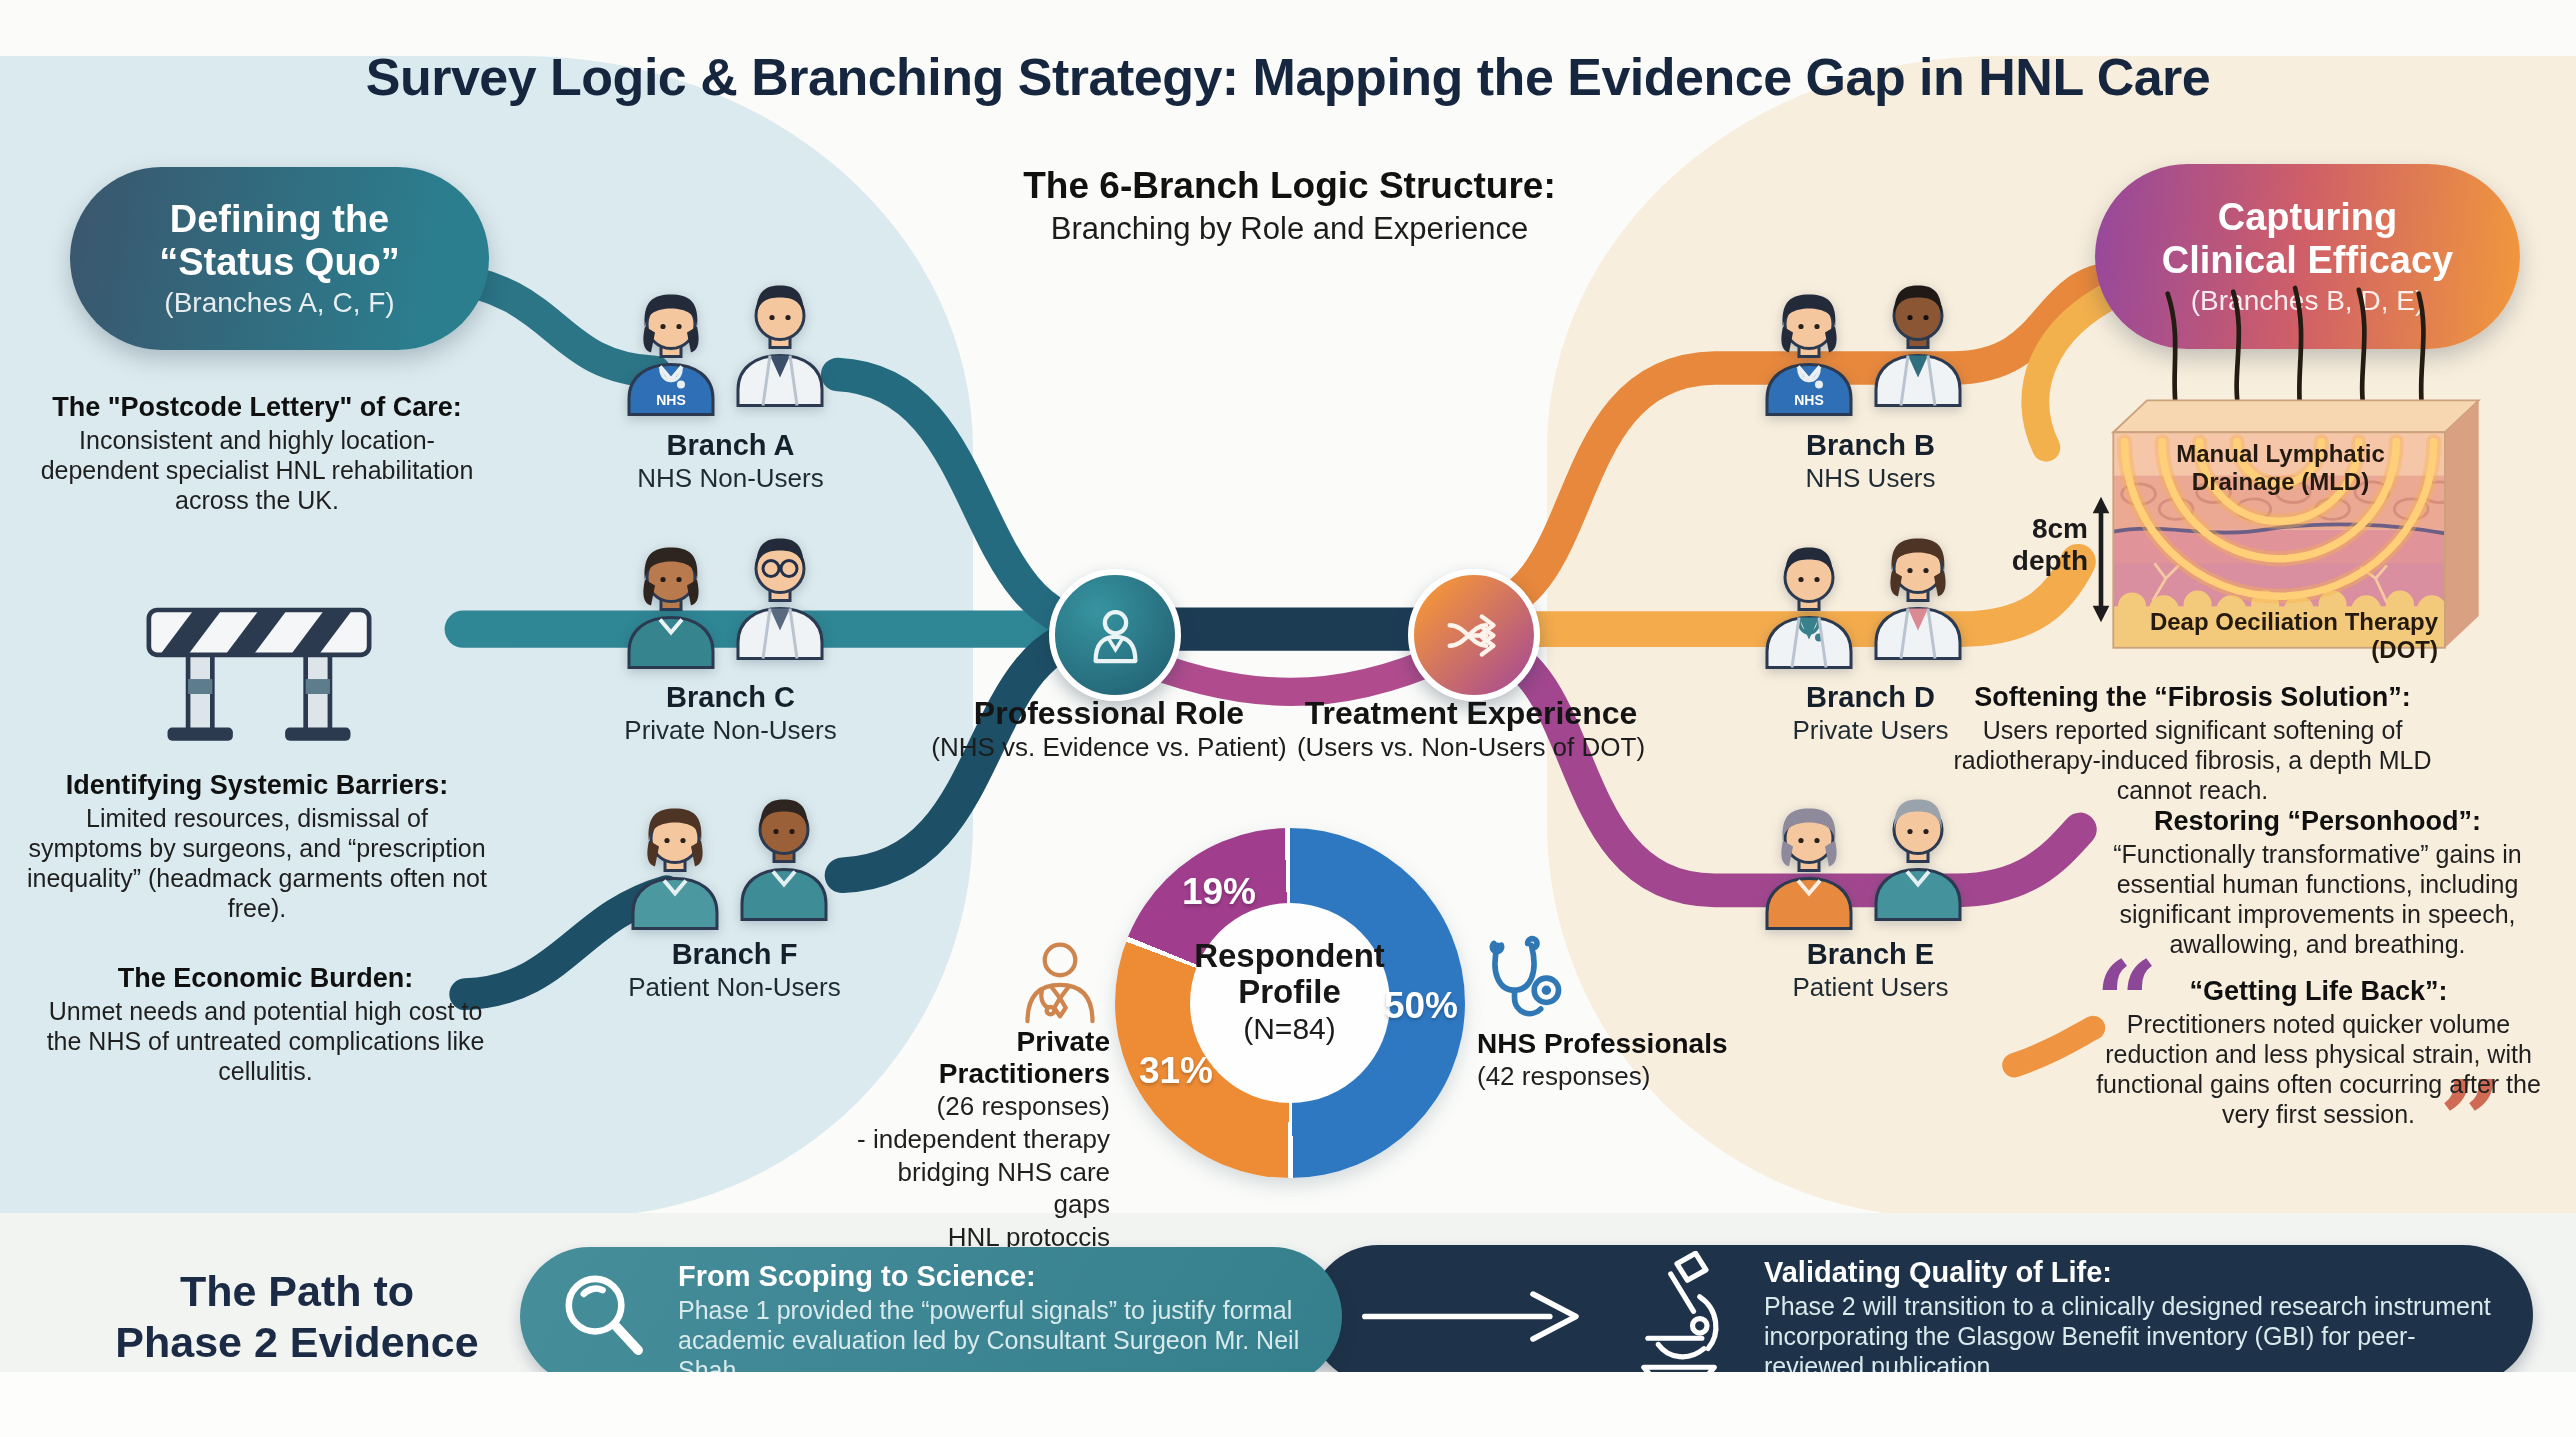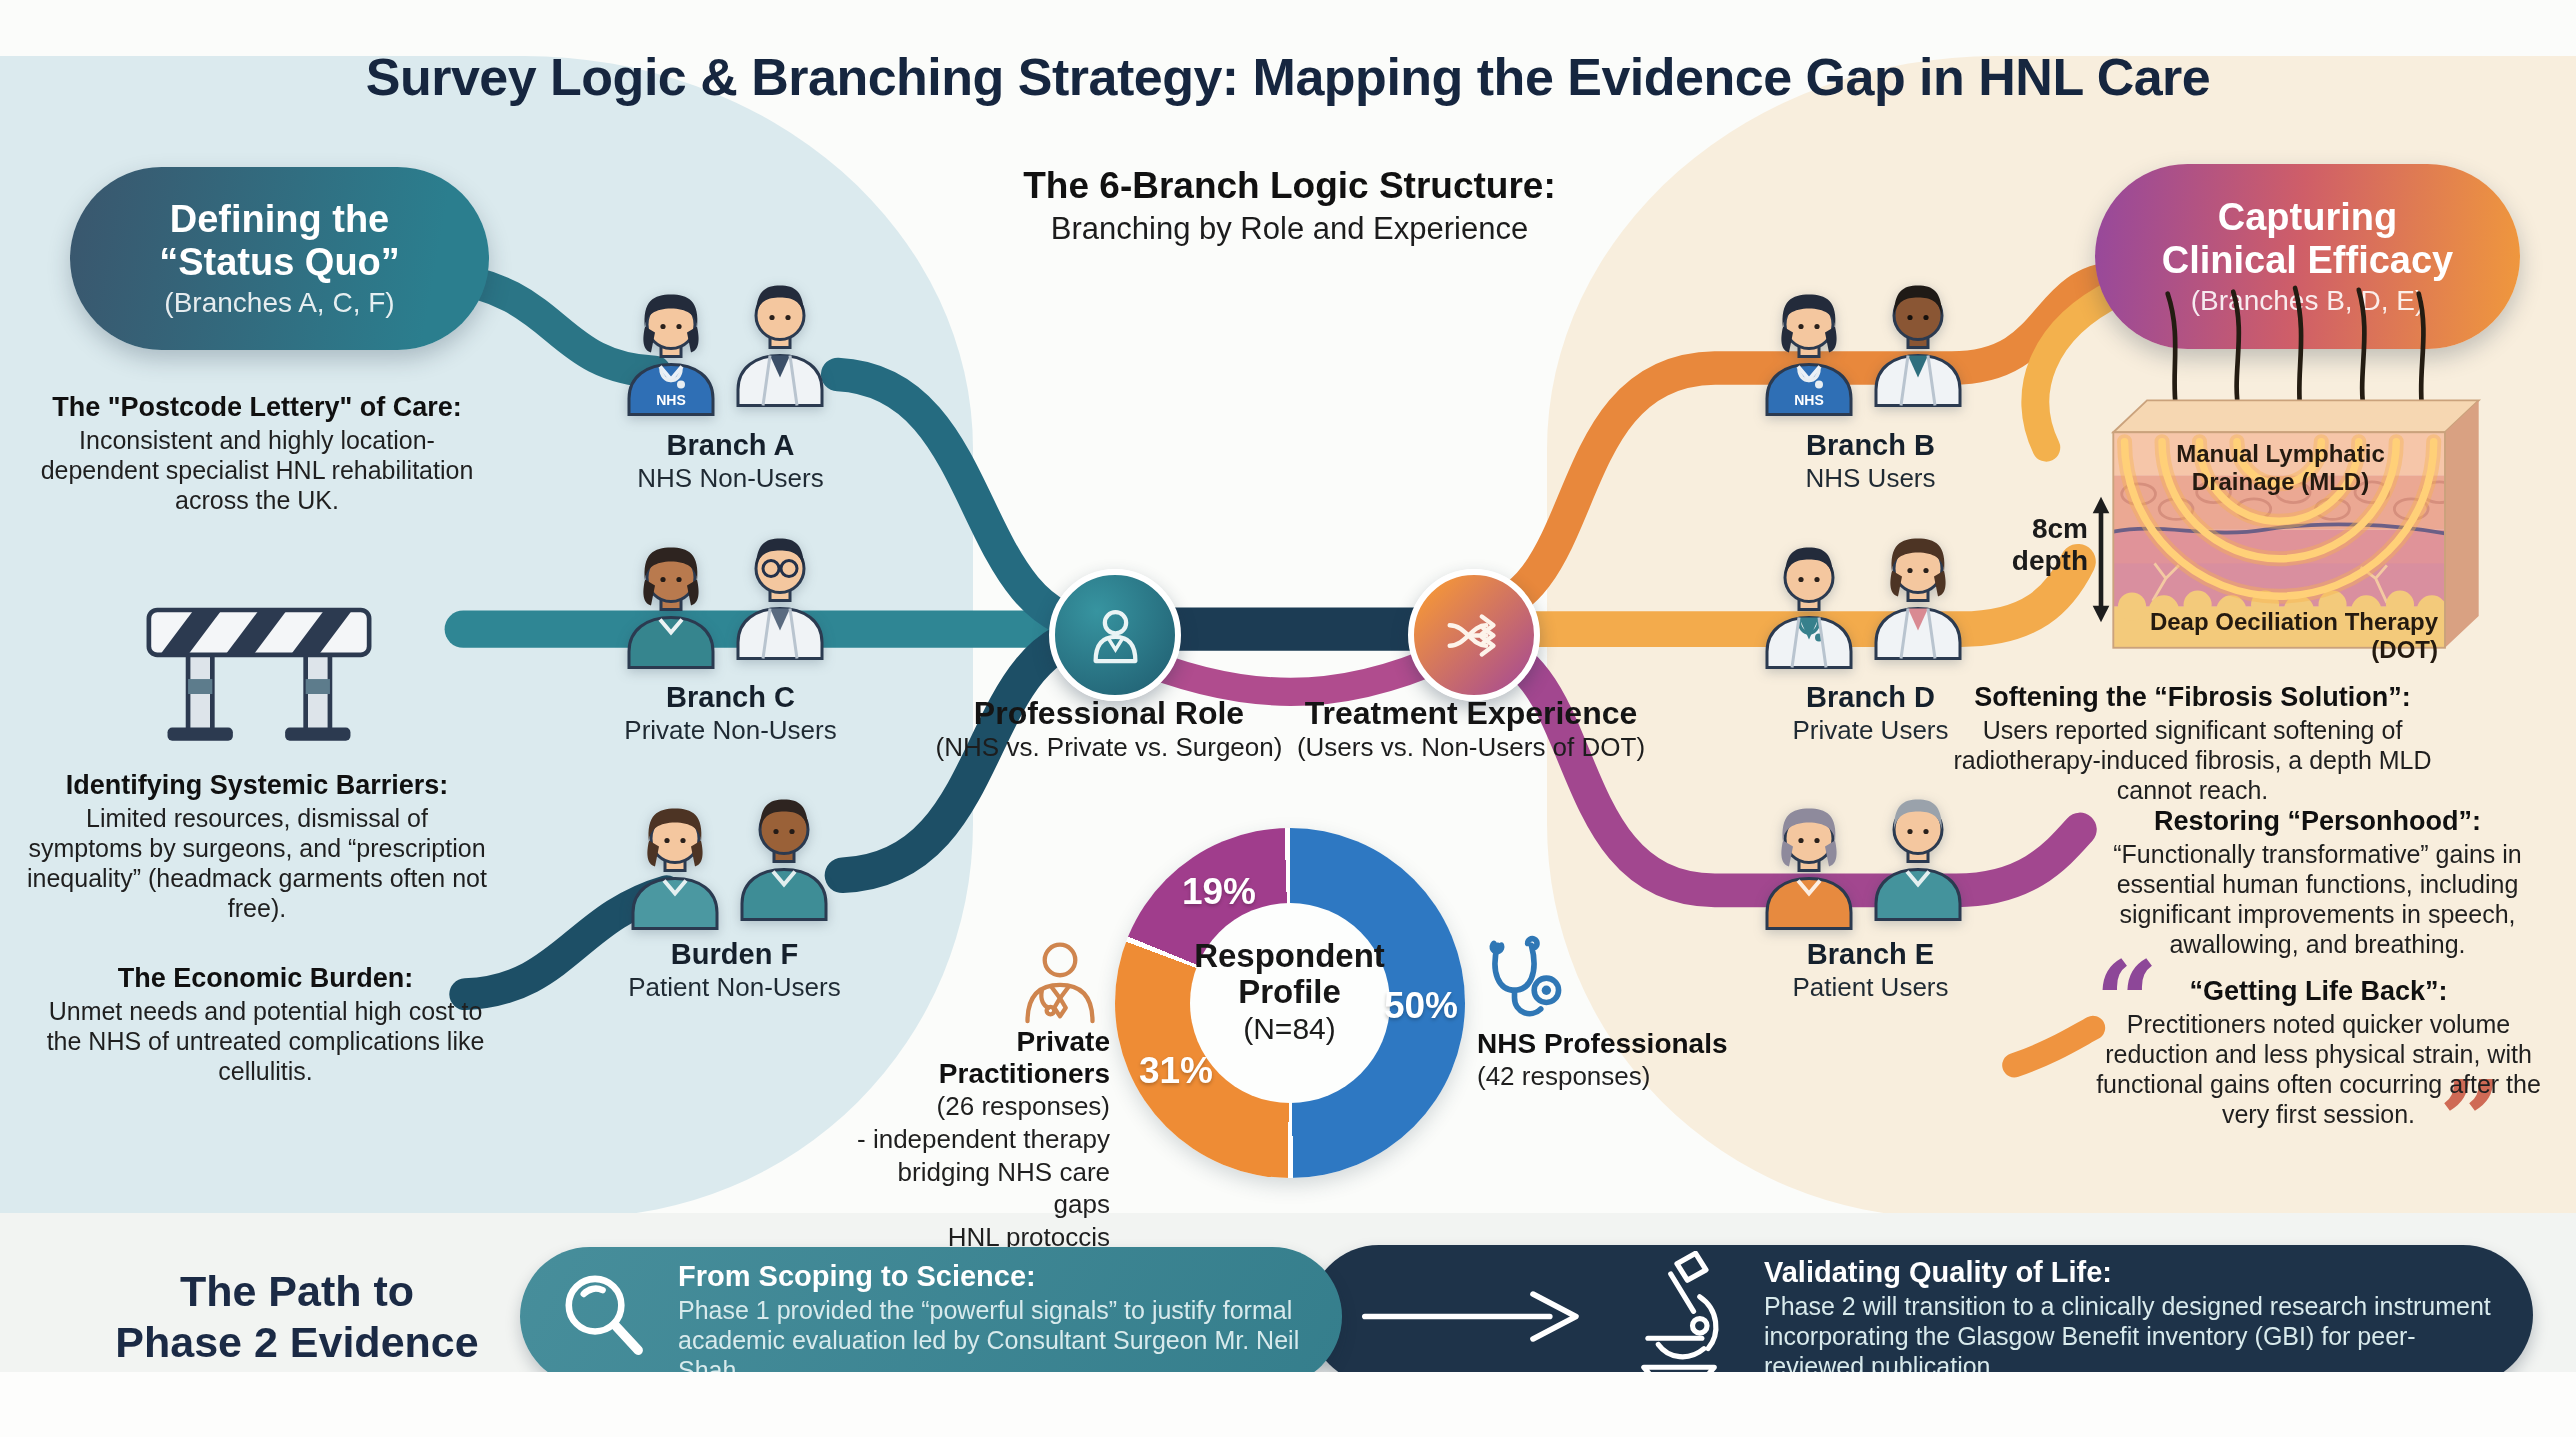--- a/index.html
+++ b/index.html
@@ -215,39 +215,39 @@
       <rect x="45" y="56" width="20" height="14" fill="#9a6138" stroke="#2b3a50" stroke-width="3"></rect>
       <circle cx="55" cy="38" r="24" fill="#9a6138" stroke="#2b3a50" stroke-width="3"></circle>
       <path d="M31 38 C31 14 40 8 55 8 C70 8 79 14 79 38 C76 24 68 20 55 20 C42 20 34 24 31 38 Z" fill="#2e2420"></path>
       <circle cx="47" cy="40" r="2.6" fill="#241b17"></circle>
         <circle cx="63" cy="40" r="2.6" fill="#241b17"></circle>
       <path d="M13 128 v-16 c0-22 18-34 42-34 s42 12 42 34 v16 z" fill="#3e8d96" stroke="#2b3a50" stroke-width="3"></path>
       <path d="M44 80 L55 93 L66 80" fill="none" stroke="rgba(255,255,255,.85)" stroke-width="4"></path>
     </svg>
   </div>
   <div class="z2 branch-label" style="left:594px;top:938px;">
-    <div class="bn">Burden F</div>
+    <div class="bn">Branch F</div>
     <div class="bd">Patient Non-Users</div>
   </div>
 
   <div class="z2 center-heading">
     <div class="h1">The 6-Branch Logic Structure:</div>
     <div class="h2">Branching by Role and Experience</div>
   </div>
 
   <div class="z2 node node-role">
     <svg width="71" height="71" viewBox="0 0 100 100">
       <circle cx="50" cy="32" r="15" fill="none" stroke="#eaf4f5" stroke-width="6"></circle>
       <path d="M22 86 C22 60 34 52 50 52 C66 52 78 60 78 86 Z" fill="none" stroke="#eaf4f5" stroke-width="6" stroke-linejoin="round"></path>
       <path d="M40 54 L50 70 L60 54" fill="none" stroke="#eaf4f5" stroke-width="5"></path>
     </svg>
   </div>
   <div class="z2 node-label role-label">
     <div class="nt">Professional Role</div>
-    <div class="ns">(NHS vs. Private vs. Surgeon)</div>
+    <div class="ns">(NHS vs. Evidence vs. Patient)</div>
   </div>
 
   <div class="z2 node node-exp">
     <svg width="73" height="73" viewBox="0 0 100 100">
       <g fill="none" stroke="#fdf3ea" stroke-width="6" stroke-linecap="round" stroke-linejoin="round">
         <path d="M16 36 C38 36 46 64 66 64"></path>
           <polyline points="60,52 76,64 60,76"></polyline>
         <path d="M16 64 C38 64 46 36 66 36"></path>
           <polyline points="60,24 76,36 60,48"></polyline>
         <path d="M40 50 H66"></path>

